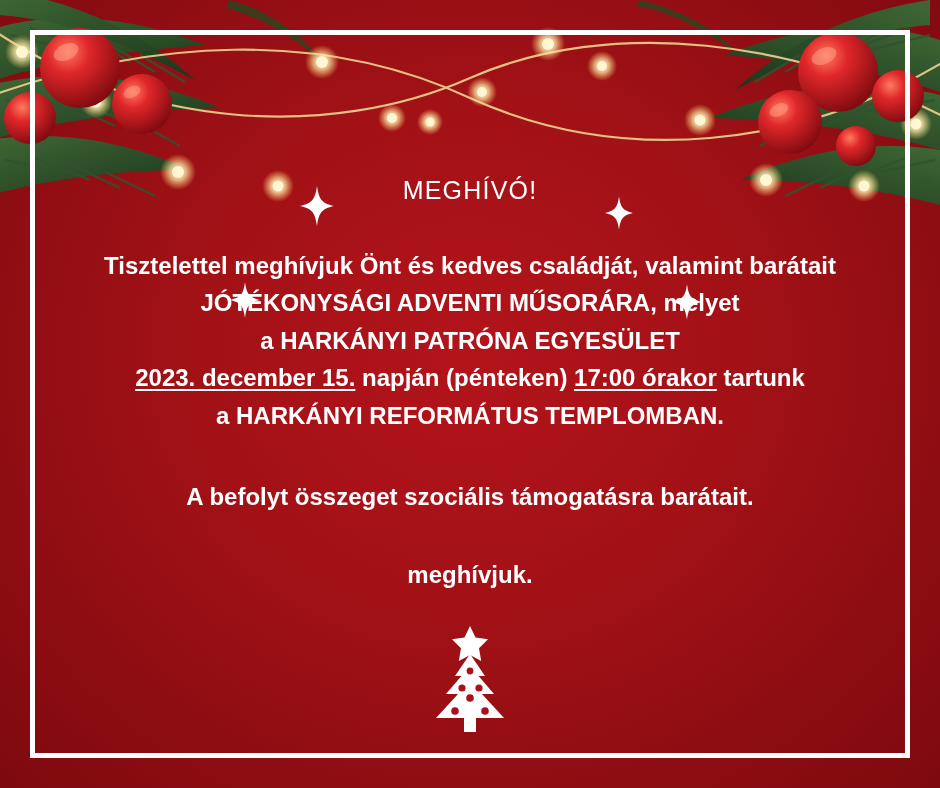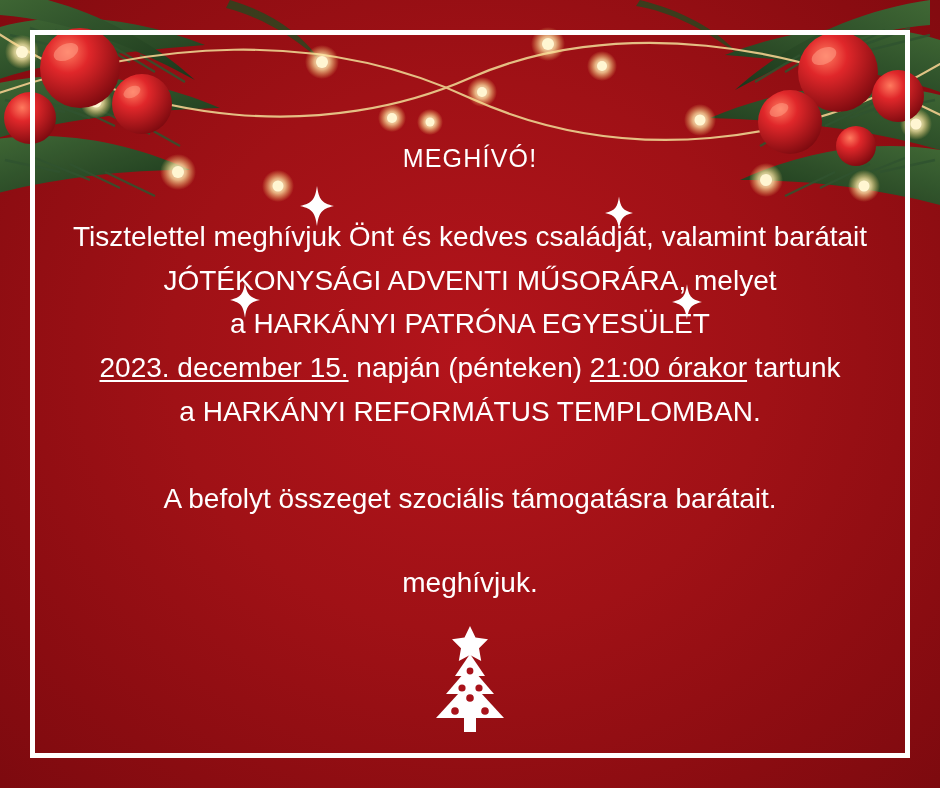--- a/index.html
+++ b/index.html
@@ -41,36 +41,36 @@
     top: 0;
     width: 940px;
     height: 250px;
     pointer-events: none;
   }
 
   
   .content {
     position: absolute;
     left: 60px;
-    top: 144px;
+    top: 176px;
     width: 820px;
     text-align: center;
     color: #ffffff;
   }
   .title {
     font-size: 25px;
     letter-spacing: 1.2px;
     margin: 0 0 42px 0;
     font-weight: 400;
   }
   .para {
-    font-size: 28px;
+    font-size: 24px;
     line-height: 1.56;
     margin: 0;
-    font-weight: 400;
+    font-weight: 700;
   }
   .para .u {
     text-decoration: underline;
     text-underline-offset: 3px;
   }
   .gap-lg { height: 44px; }
   .gap-md { height: 40px; }
 
   .line { display: block; }
 
@@ -220,21 +220,21 @@
     <path d="M17 0 C19 13 21 17 34 20 C21 23 19 27 17 40 C15 27 13 23 0 20 C13 17 15 13 17 0 Z" fill="#fff"></path>
   </svg>
 
   <div class="content">
     <h1 class="title">MEGHÍVÓ!</h1>
 
     <p class="para">
       <span class="line">Tisztelettel meghívjuk Önt és kedves családját, valamint barátait</span>
       <span class="line">JÓTÉKONYSÁGI ADVENTI MŰSORÁRA, melyet</span>
       <span class="line">a HARKÁNYI PATRÓNA EGYESÜLET</span>
-      <span class="line"><span class="u">2023. december 15.</span> napján (pénteken) <span class="u">21:00 órakor</span> tartunk</span>
+      <span class="line"><span class="u">2023. december 15.</span> napján (pénteken) <span class="u">17:00 órakor</span> tartunk</span>
       <span class="line">a HARKÁNYI REFORMÁTUS TEMPLOMBAN.</span>
     </p>
 
     <div class="gap-lg"></div>
 
     <p class="para">
       <span class="line">A befolyt összeget szociális támogatásra barátait.</span>
     </p>
 
     <div class="gap-md"></div>

